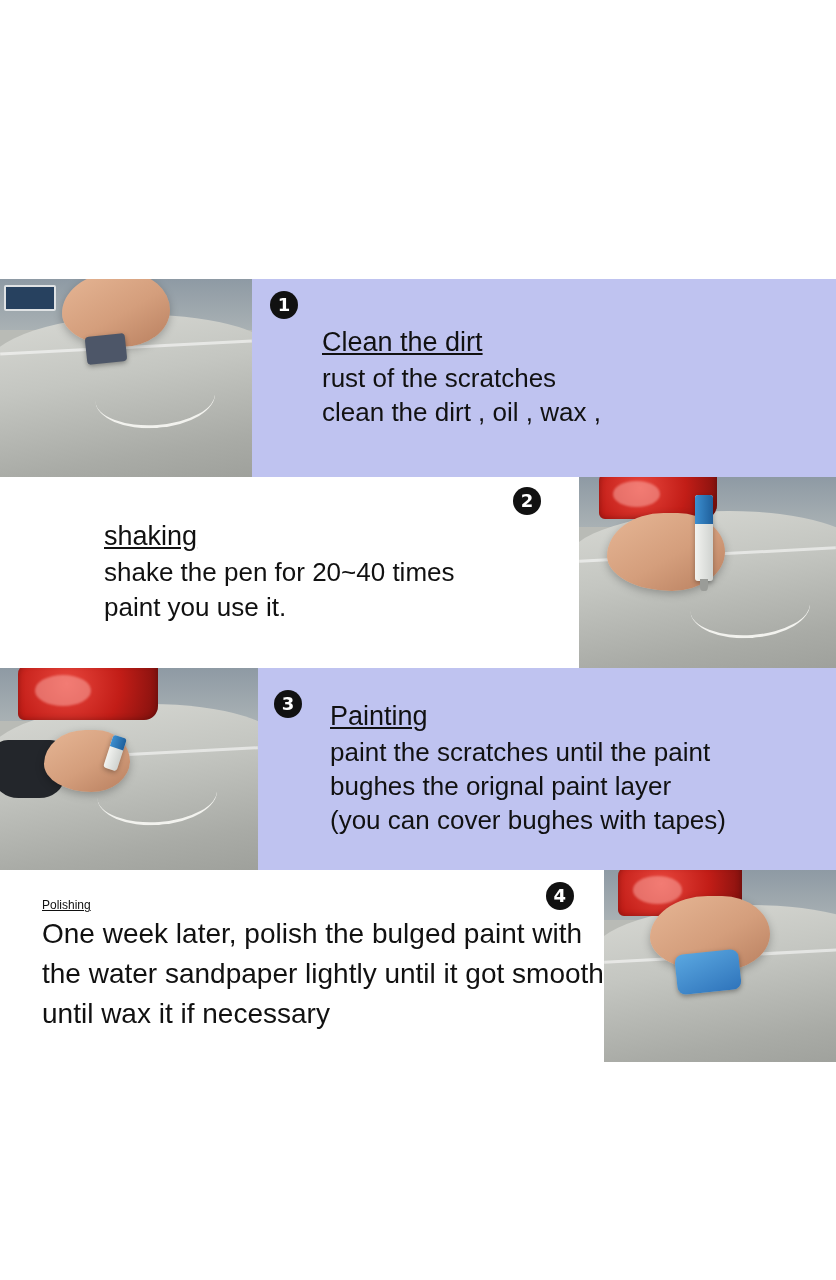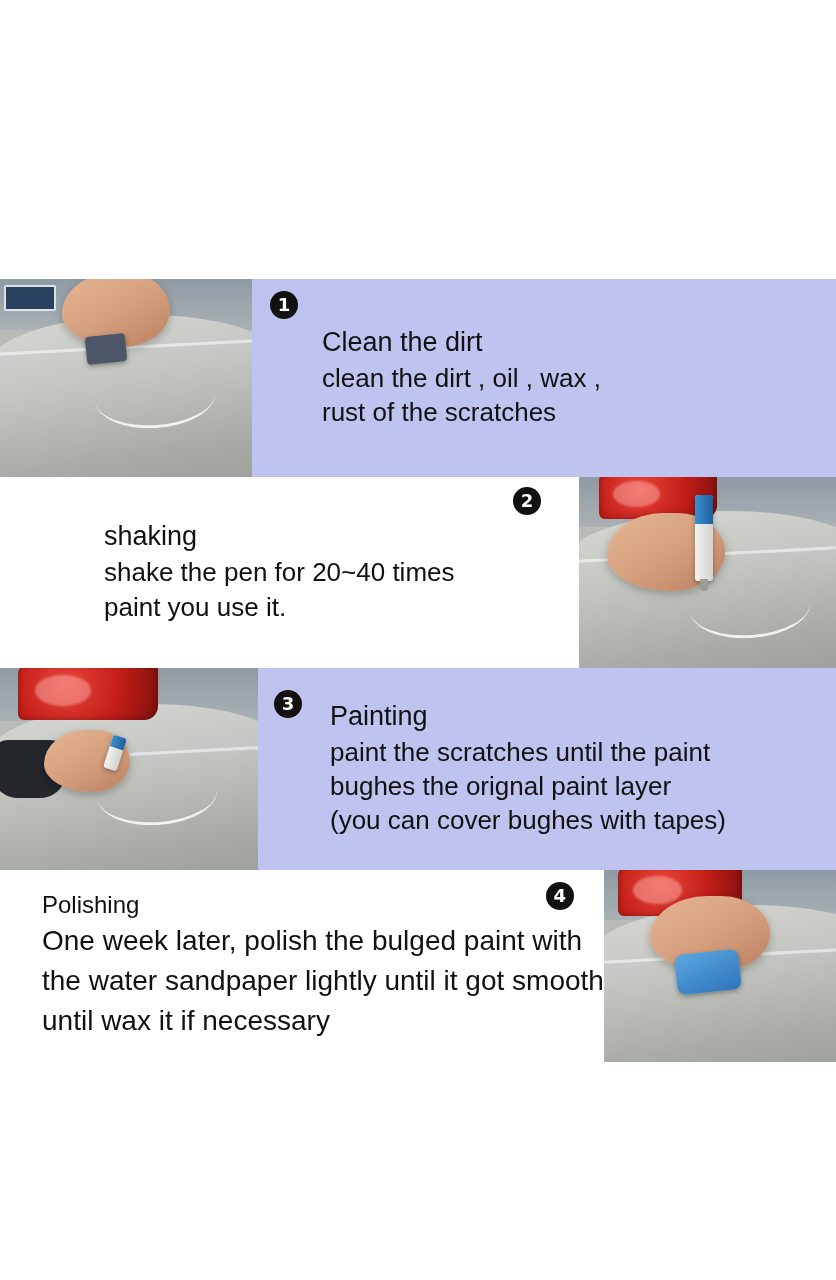--- a/index.html
+++ b/index.html
@@ -162,20 +162,21 @@
     line-height: 28px;
     text-align: center;
     font-family: "DejaVu Sans", sans-serif;
   }
 
   .step-title {
     font-size: 27px;
     color: #111111;
     margin: 0 0 3px 0;
     white-space: nowrap;
+    text-decoration: underline;
   }
   .step-line {
     font-size: 26px;
     color: #111111;
     margin: 0;
     line-height: 1.32;
     white-space: nowrap;
   }
 
   
@@ -194,43 +195,43 @@
   #row-3 { height: 202px; }
   #row-3 .photo { width: 258px; height: 202px; }
   #row-3 .text-block { padding: 0 0 0 72px; }
   #row-3 .badge { left: 16px; top: 22px; }
 
   
   #row-4 { height: 192px; }
   #row-4 .photo { width: 254px; height: 192px; order: 2; }
   #row-4 .text-block { order: 1; padding: 0 0 0 42px; }
   #row-4 .badge { right: 30px; top: 12px; }
-  #row-4 .step-title { font-size: 24px; margin-bottom: 2px; }
+  #row-4 .step-title { font-size: 12px; margin-bottom: 2px; }
   #row-4 .step-line { font-size: 28px; line-height: 1.42; }
 </style>
 </head>
 <body>
 
 <div id="instruction-sheet">
 
   <div class="step-row" id="row-1">
     <div class="photo">
       <div class="sky"></div>
       <div class="car-body"></div>
       <div class="crease"></div>
       <div class="plate" style="left:4px; top:6px; width:48px; height:22px;"></div>
       <div class="hand" style="left:62px; top:-6px; width:108px; height:74px;"></div>
       <div class="sponge" style="left:86px; top:56px; width:40px; height:28px; transform:rotate(-6deg);"></div>
       <div class="scratch" style="left:96px; top:112px;"></div>
     </div>
     <div class="text-block lavender">
       <div class="badge">1</div>
       <p class="step-title">Clean the dirt</p>
+      <p class="step-line">rust of the scratches</p>
       <p class="step-line">clean the dirt , oil , wax ,</p>
-      <p class="step-line">rust of the scratches</p>
     </div>
   </div>
 
   <div class="step-row" id="row-2">
     <div class="text-block white">
       <div class="badge">2</div>
       <p class="step-title">shaking</p>
       <p class="step-line">shake the pen for 20~40 times</p>
       <p class="step-line">paint you use it.</p>
     </div>

